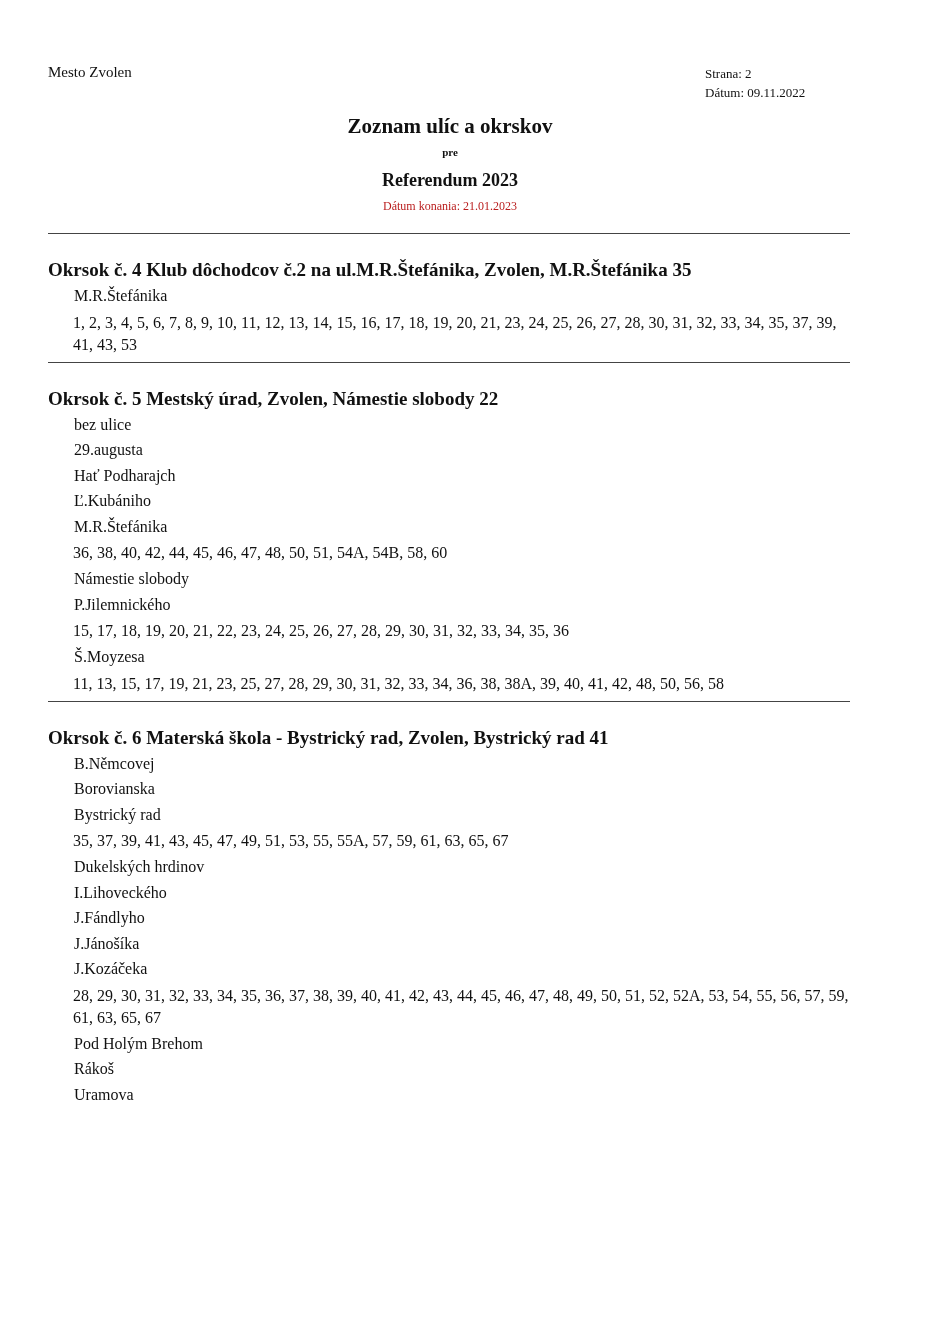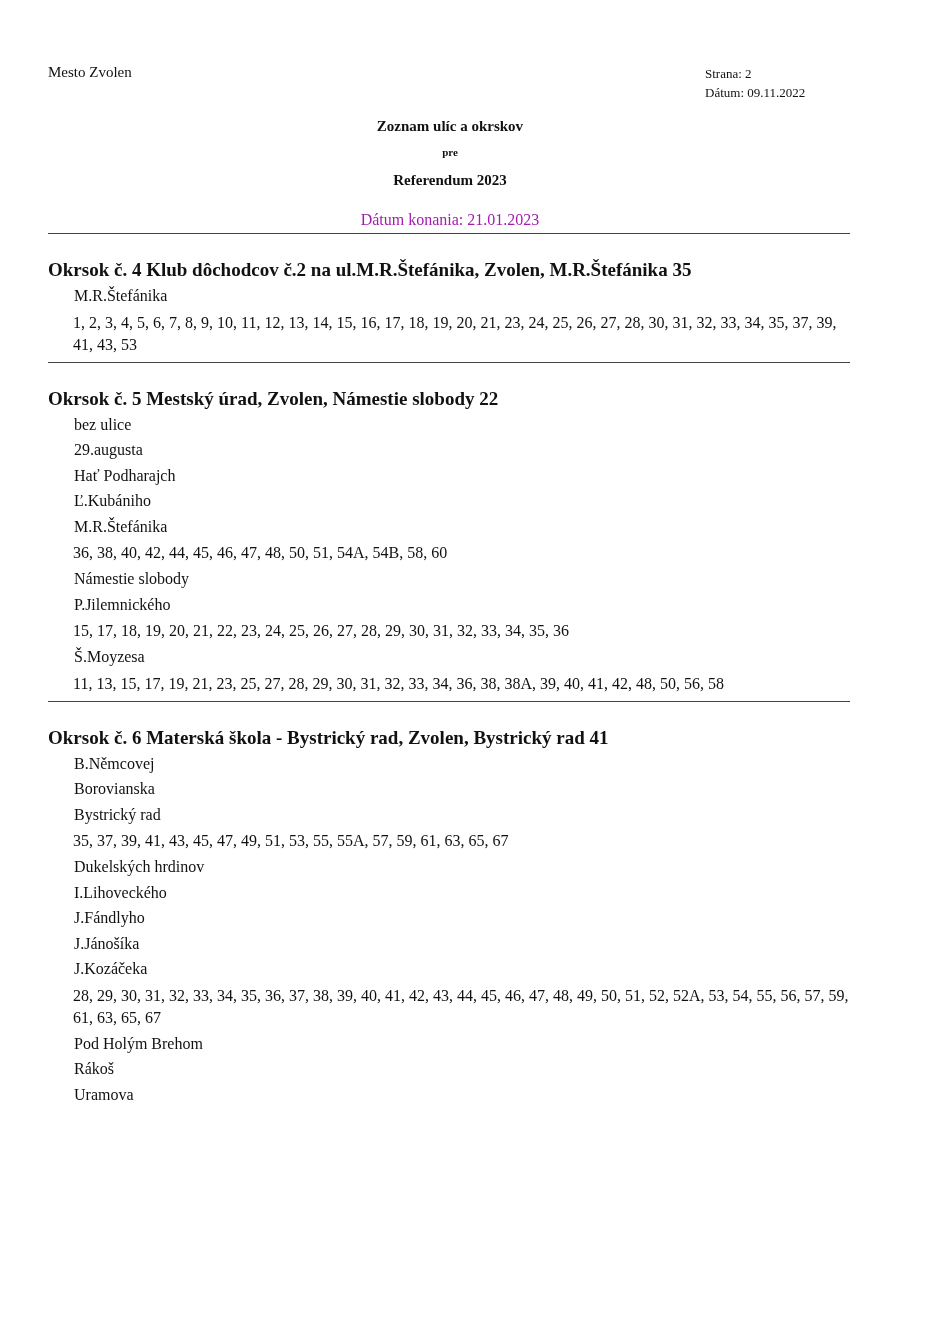--- a/index.html
+++ b/index.html
@@ -4,24 +4,24 @@
 <style>
   html, body { margin: 0; padding: 0; background: #ffffff; }
   body {
     width: 950px; height: 1343px; position: relative; overflow: hidden;
     font-family: "Liberation Serif", "DejaVu Serif", serif;
     color: #111111;
   }
   .hdr-left { position: absolute; left: 48px; top: 64px; font-size: 15px; }
   .hdr-right { position: absolute; left: 705px; top: 64px; font-size: 13px; line-height: 19px; }
   .title-block { position: absolute; left: 0; width: 900px; top: 116px; text-align: center; }
-  .t1 { font-weight: bold; font-size: 15px; line-height: 20px; }
+  .t1 { font-weight: bold; font-size: 21px; line-height: 20px; }
   .t2 { font-weight: bold; font-size: 11px; line-height: 20px; margin-top: 6px; }
-  .t3 { font-weight: bold; font-size: 15px; line-height: 24px; margin-top: 6px; }
-  .t4 { font-size: 16px; line-height: 20px; margin-top: 18px; color: #a21caf; }
+  .t3 { font-weight: bold; font-size: 18px; line-height: 24px; margin-top: 6px; }
+  .t4 { font-size: 12px; line-height: 20px; margin-top: 4px; color: #b91c1c; }
   .content { position: absolute; left: 48px; top: 233px; width: 802px; }
   .section { border-top: 1.5px solid #444; padding-top: 24px; padding-bottom: 4px; }
   .sec-title { font-weight: bold; font-size: 19px; line-height: 24px; margin: 0 0 1px 0; white-space: nowrap; }
   .street { font-size: 16px; line-height: 25.5px; margin-left: 26px; }
   .numbers { font-size: 16px; line-height: 22px; padding-left: 25px; margin: 3px 0 2px 0; }
 </style>
 </head>
 <body>
 
 <div class="hdr-left">Mesto Zvolen</div>

